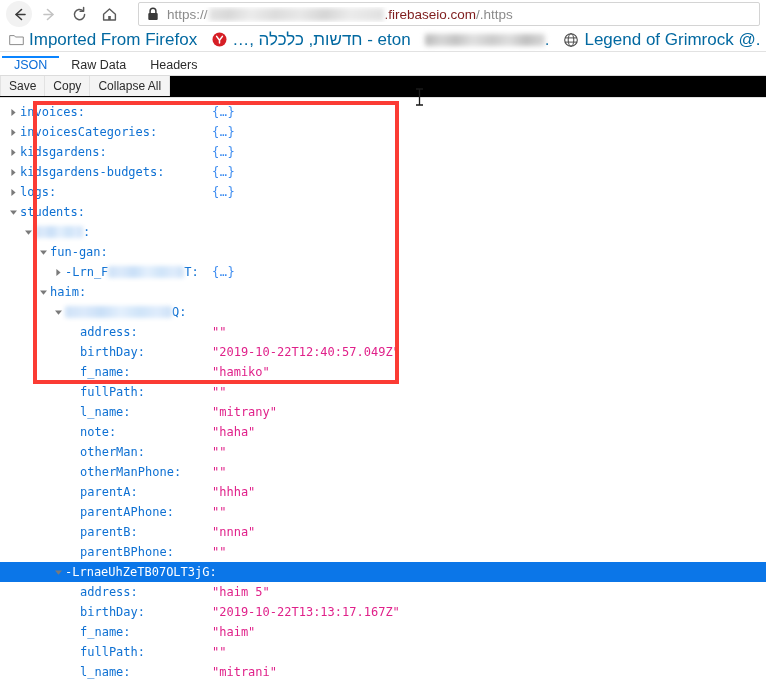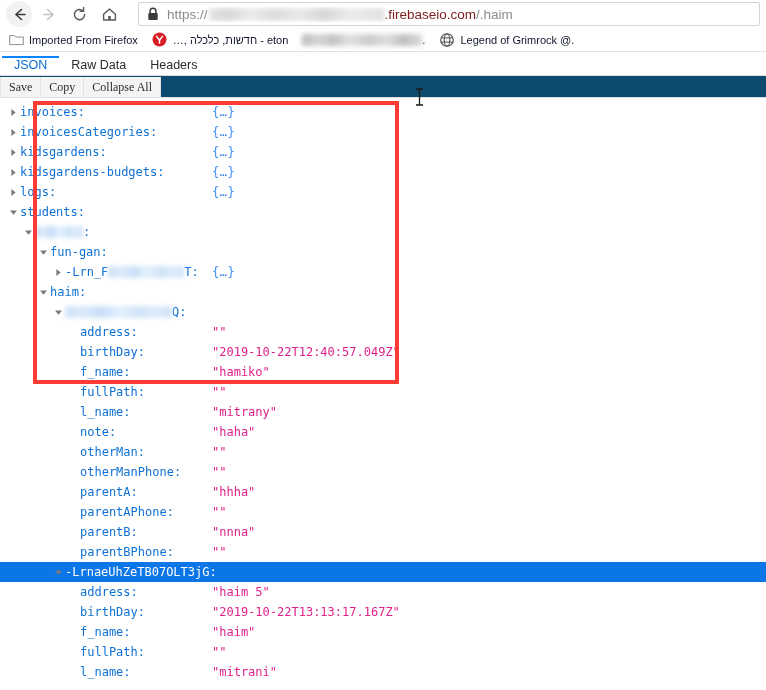--- a/index.html
+++ b/index.html
@@ -96,22 +96,22 @@
     padding: 0 0 0 8px;
     background: #ffffff;
     border-bottom: 1px solid #e2e2e2;
     box-sizing: border-box;
     overflow: hidden;
     white-space: nowrap;
   }
   .bm {
     display: flex;
     align-items: center;
-    font-size: 11px;
-    color: #0f172a;
+    font-size: 17px;
+    color: #0369a1;
     margin-right: 14px;
     flex: none;
   }
   .bm .bmicon {
     margin-right: 5px;
     display: flex;
     align-items: center;
     justify-content: center;
     width: 16px;
     height: 16px;
@@ -155,25 +155,24 @@
     box-sizing: border-box;
   }
   .tab.active {
     color: #0a6cd8;
     border-top: 2px solid #0a84ff;
   }
 
   .toolbar {
     height: 22px;
     display: flex;
-    align-items: flex-end;
+    align-items: flex-start;
     border-bottom: 1px solid #e0e0e0;
-    background: #0c4a6e;
+    background: #000000;
     box-sizing: border-box;
-    font-family: Liberation Serif, serif;
   }
   .tbtn {
     font-size: 12px;
     color: #2b2b2b;
     padding: 0 8px;
     height: 20px;
     line-height: 20px;
     background: #f4f4f4;
     border-right: 1px solid #e2e2e2;
     white-space: nowrap;
@@ -292,21 +291,21 @@
       <span class="lock">
         <svg width="12" height="14" viewBox="0 0 12 14">
           <path d="M3.1 6 V4.1 a2.9 2.9 0 0 1 5.8 0 V6" fill="none" stroke="#3a3a3a" stroke-width="1.5"></path>
           <rect x="1.3" y="6" width="9.4" height="7" rx="1" fill="#3a3a3a"></rect>
         </svg>
       </span>
       <span class="urltext">
         <span class="dim">https://</span>
           <span class="blur-url"></span>
           <span class="strong">.firebaseio.com</span>
-          <span class="dim">/.haim</span>
+          <span class="dim">/.https</span>
       </span>
     </div>
   </div>
 
   <div class="bookmarks">
     <div class="bm">
       <span class="bmicon">
         <svg width="15" height="13" viewBox="0 0 15 13">
           <path d="M0.7 2.6 h4.6 l1.2 1.4 h7.8 v7.6 h-13.6 z" fill="#fdfdfd" stroke="#8d8d8d" stroke-width="1"></path>
         </svg>

